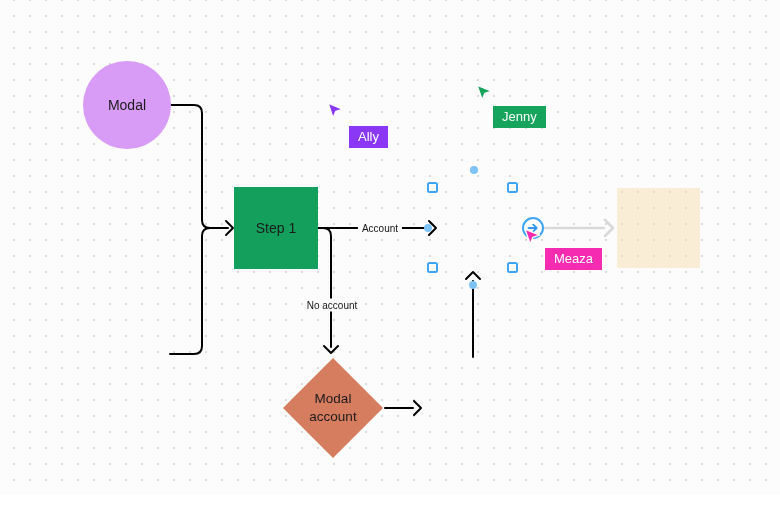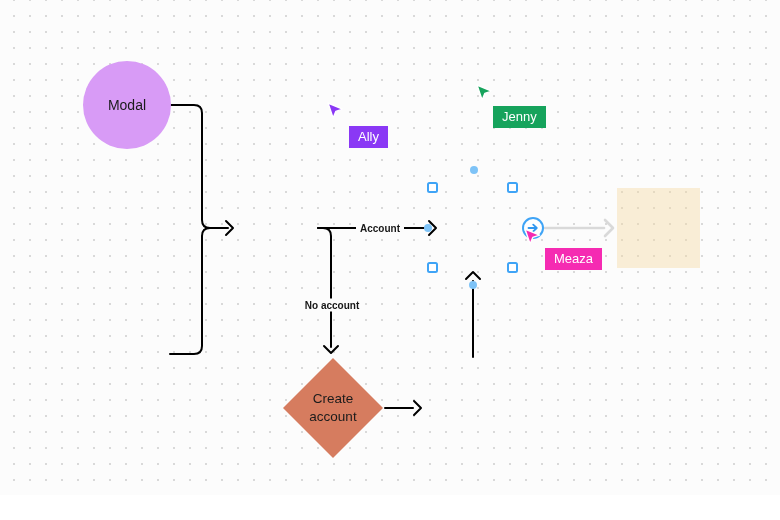--- a/index.html
+++ b/index.html
@@ -29,21 +29,21 @@
 
   .diamond { width: 100px; height: 100px; background: #D67C5F;
              clip-path: polygon(50% 0, 100% 50%, 50% 100%, 0 50%); z-index: 4;
              font-size: 13.5px; line-height: 1.3; }
   .diamond span { display: block; width: 72px; }
   .d-create { left: 283px; top: 358px; }
   .d-verify { left: 423px; top: 358px; }
 
   .edge-label { position: absolute; z-index: 6; background: #FCFCFC; color: #161616;
                 font-size: 10px; padding: 1px 4px; white-space: nowrap;
-                transform: translate(-50%, -50%); font-weight: bold; }
+                transform: translate(-50%, -50%); }
   .lbl-account { left: 380px; top: 228px; }
   .lbl-noaccount { left: 332px; top: 305px; }
 
   .handle { position: absolute; width: 11px; height: 11px; background: #FFFFFF;
             border: 2px solid #3FA4F6; border-radius: 2.5px; z-index: 7; }
   .h-tl { left: 427px; top: 182px; } .h-tr { left: 507px; top: 182px; }
   .h-bl { left: 427px; top: 262px; } .h-br { left: 507px; top: 262px; }
 
   .anchor-dot { position: absolute; width: 8px; height: 8px; border-radius: 50%;
                 background: #7EC3F7; z-index: 7; }
@@ -101,22 +101,25 @@
     </g>
     <g stroke="#D9D9D9" stroke-width="2.6" fill="none" stroke-linecap="round" stroke-linejoin="round">
       <path d="M545 228 H604"></path>
       <path d="M605 220 L613 228 L605 236"></path>
     </g>
   </svg>
 
   <div class="node circle node-modal">
     <span>Modal</span>
   </div>
+  <div class="node square1">
+    <span>Step 1</span>
+  </div>
   <div class="node diamond d-create">
-    <span>Create account</span>
+    <span>Modal account</span>
   </div>
 
   <span class="edge-label lbl-account">Account</span>
   <span class="edge-label lbl-noaccount">No account</span>
 
   <div class="handle h-tl"></div>
   <div class="handle h-tr"></div>
   <div class="handle h-bl"></div>
   <div class="handle h-br"></div>
 

